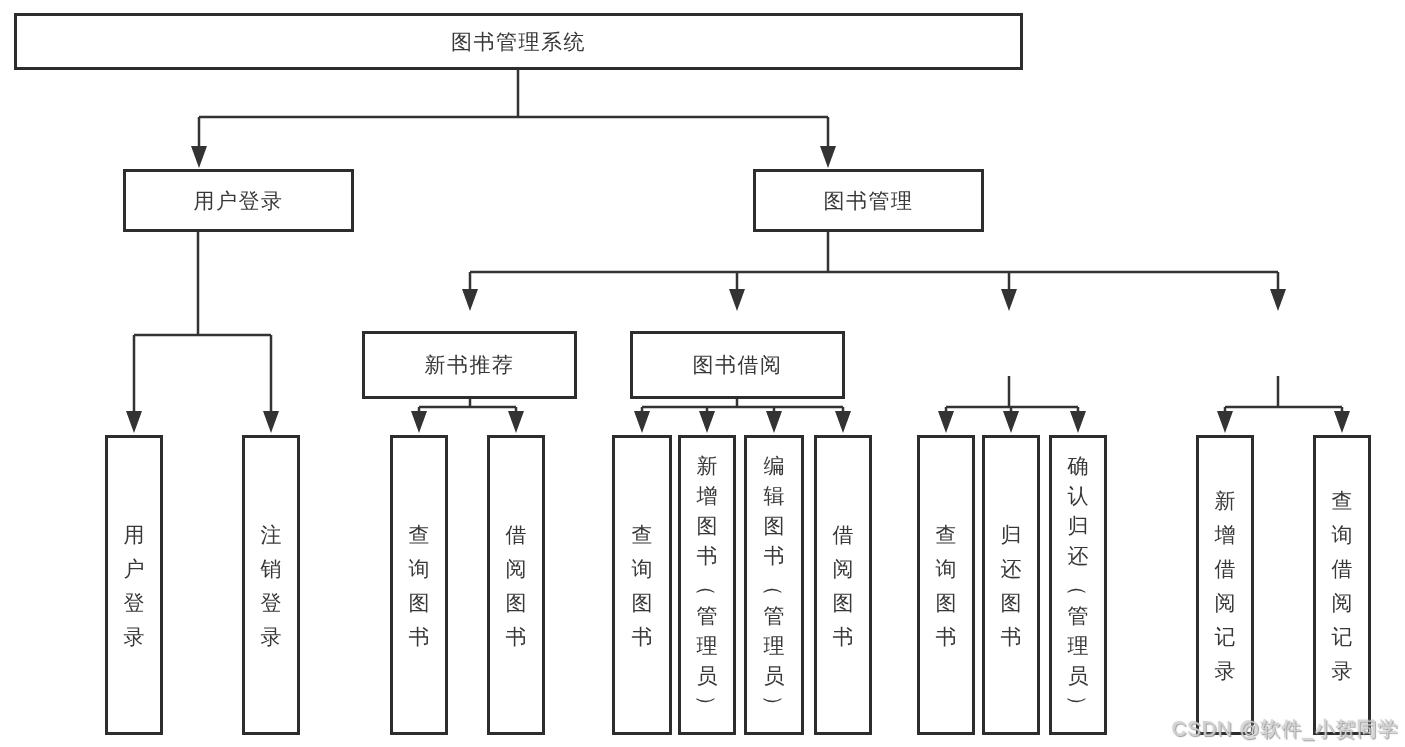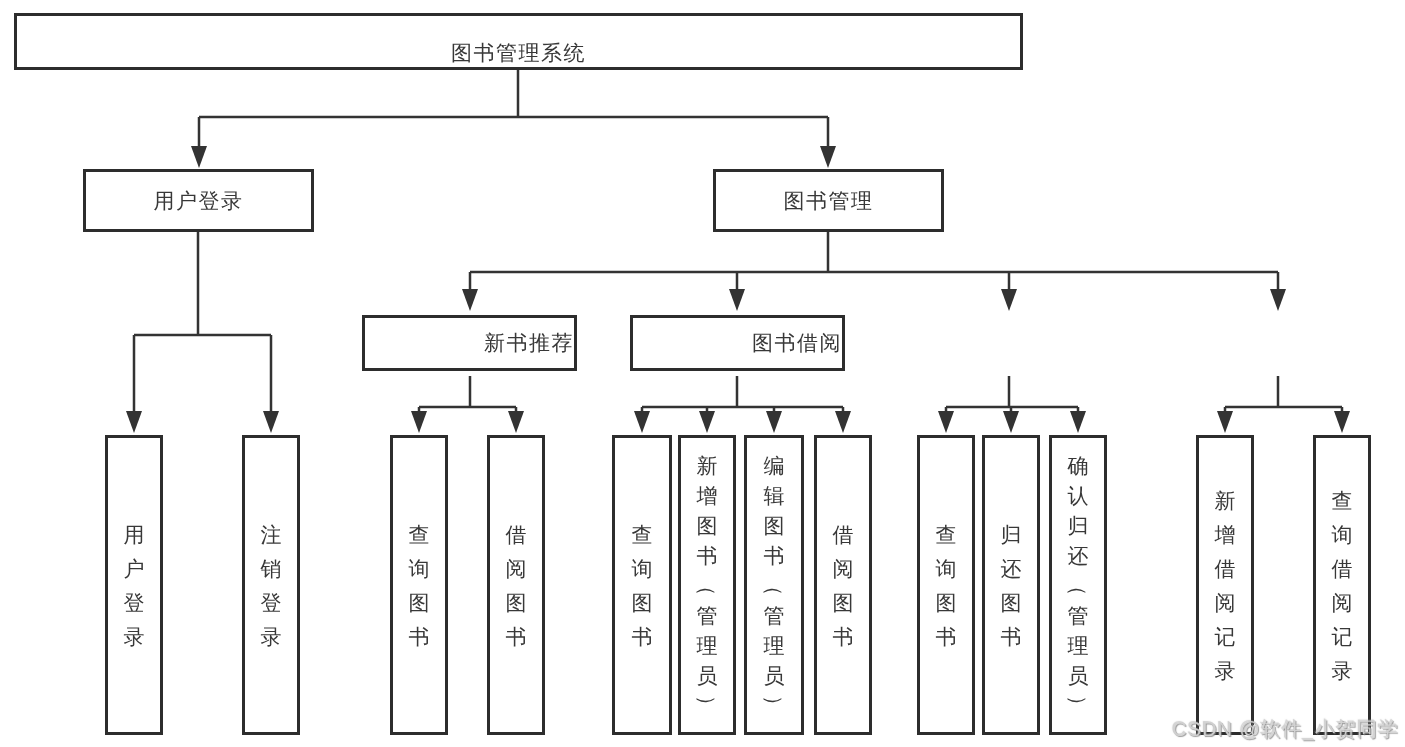--- a/index.html
+++ b/index.html
@@ -37,24 +37,24 @@
     border: 3px solid #2d2d2d;
     display: flex;
     align-items: center;
     justify-content: center;
     color: #383838;
     font-size: 21px;
     letter-spacing: 1.5px;
   }
   .node.root {
     left: 14px; top: 13px;
-    width: 1009px; height: 57px; align-items: flex-end;
-  }
-  .node.lvl2 { top: 169px; width: 231px; height: 63px; }
-  .node.lvl3 { top: 315px; width: 215px; height: 56px; justify-content: flex-end; }
+    width: 1009px; height: 57px;
+  }
+  .node.lvl2 { top: 169px; width: 231px; height: 63px; margin-left: 40px; }
+  .node.lvl3 { top: 331px; width: 215px; height: 68px; }
   .leaf {
     position: absolute;
     top: 435px;
     height: 300px;
     width: 58px;
     box-sizing: border-box;
     background: #ffffff;
     border: 3px solid #2d2d2d;
     display: flex;
     align-items: center;

